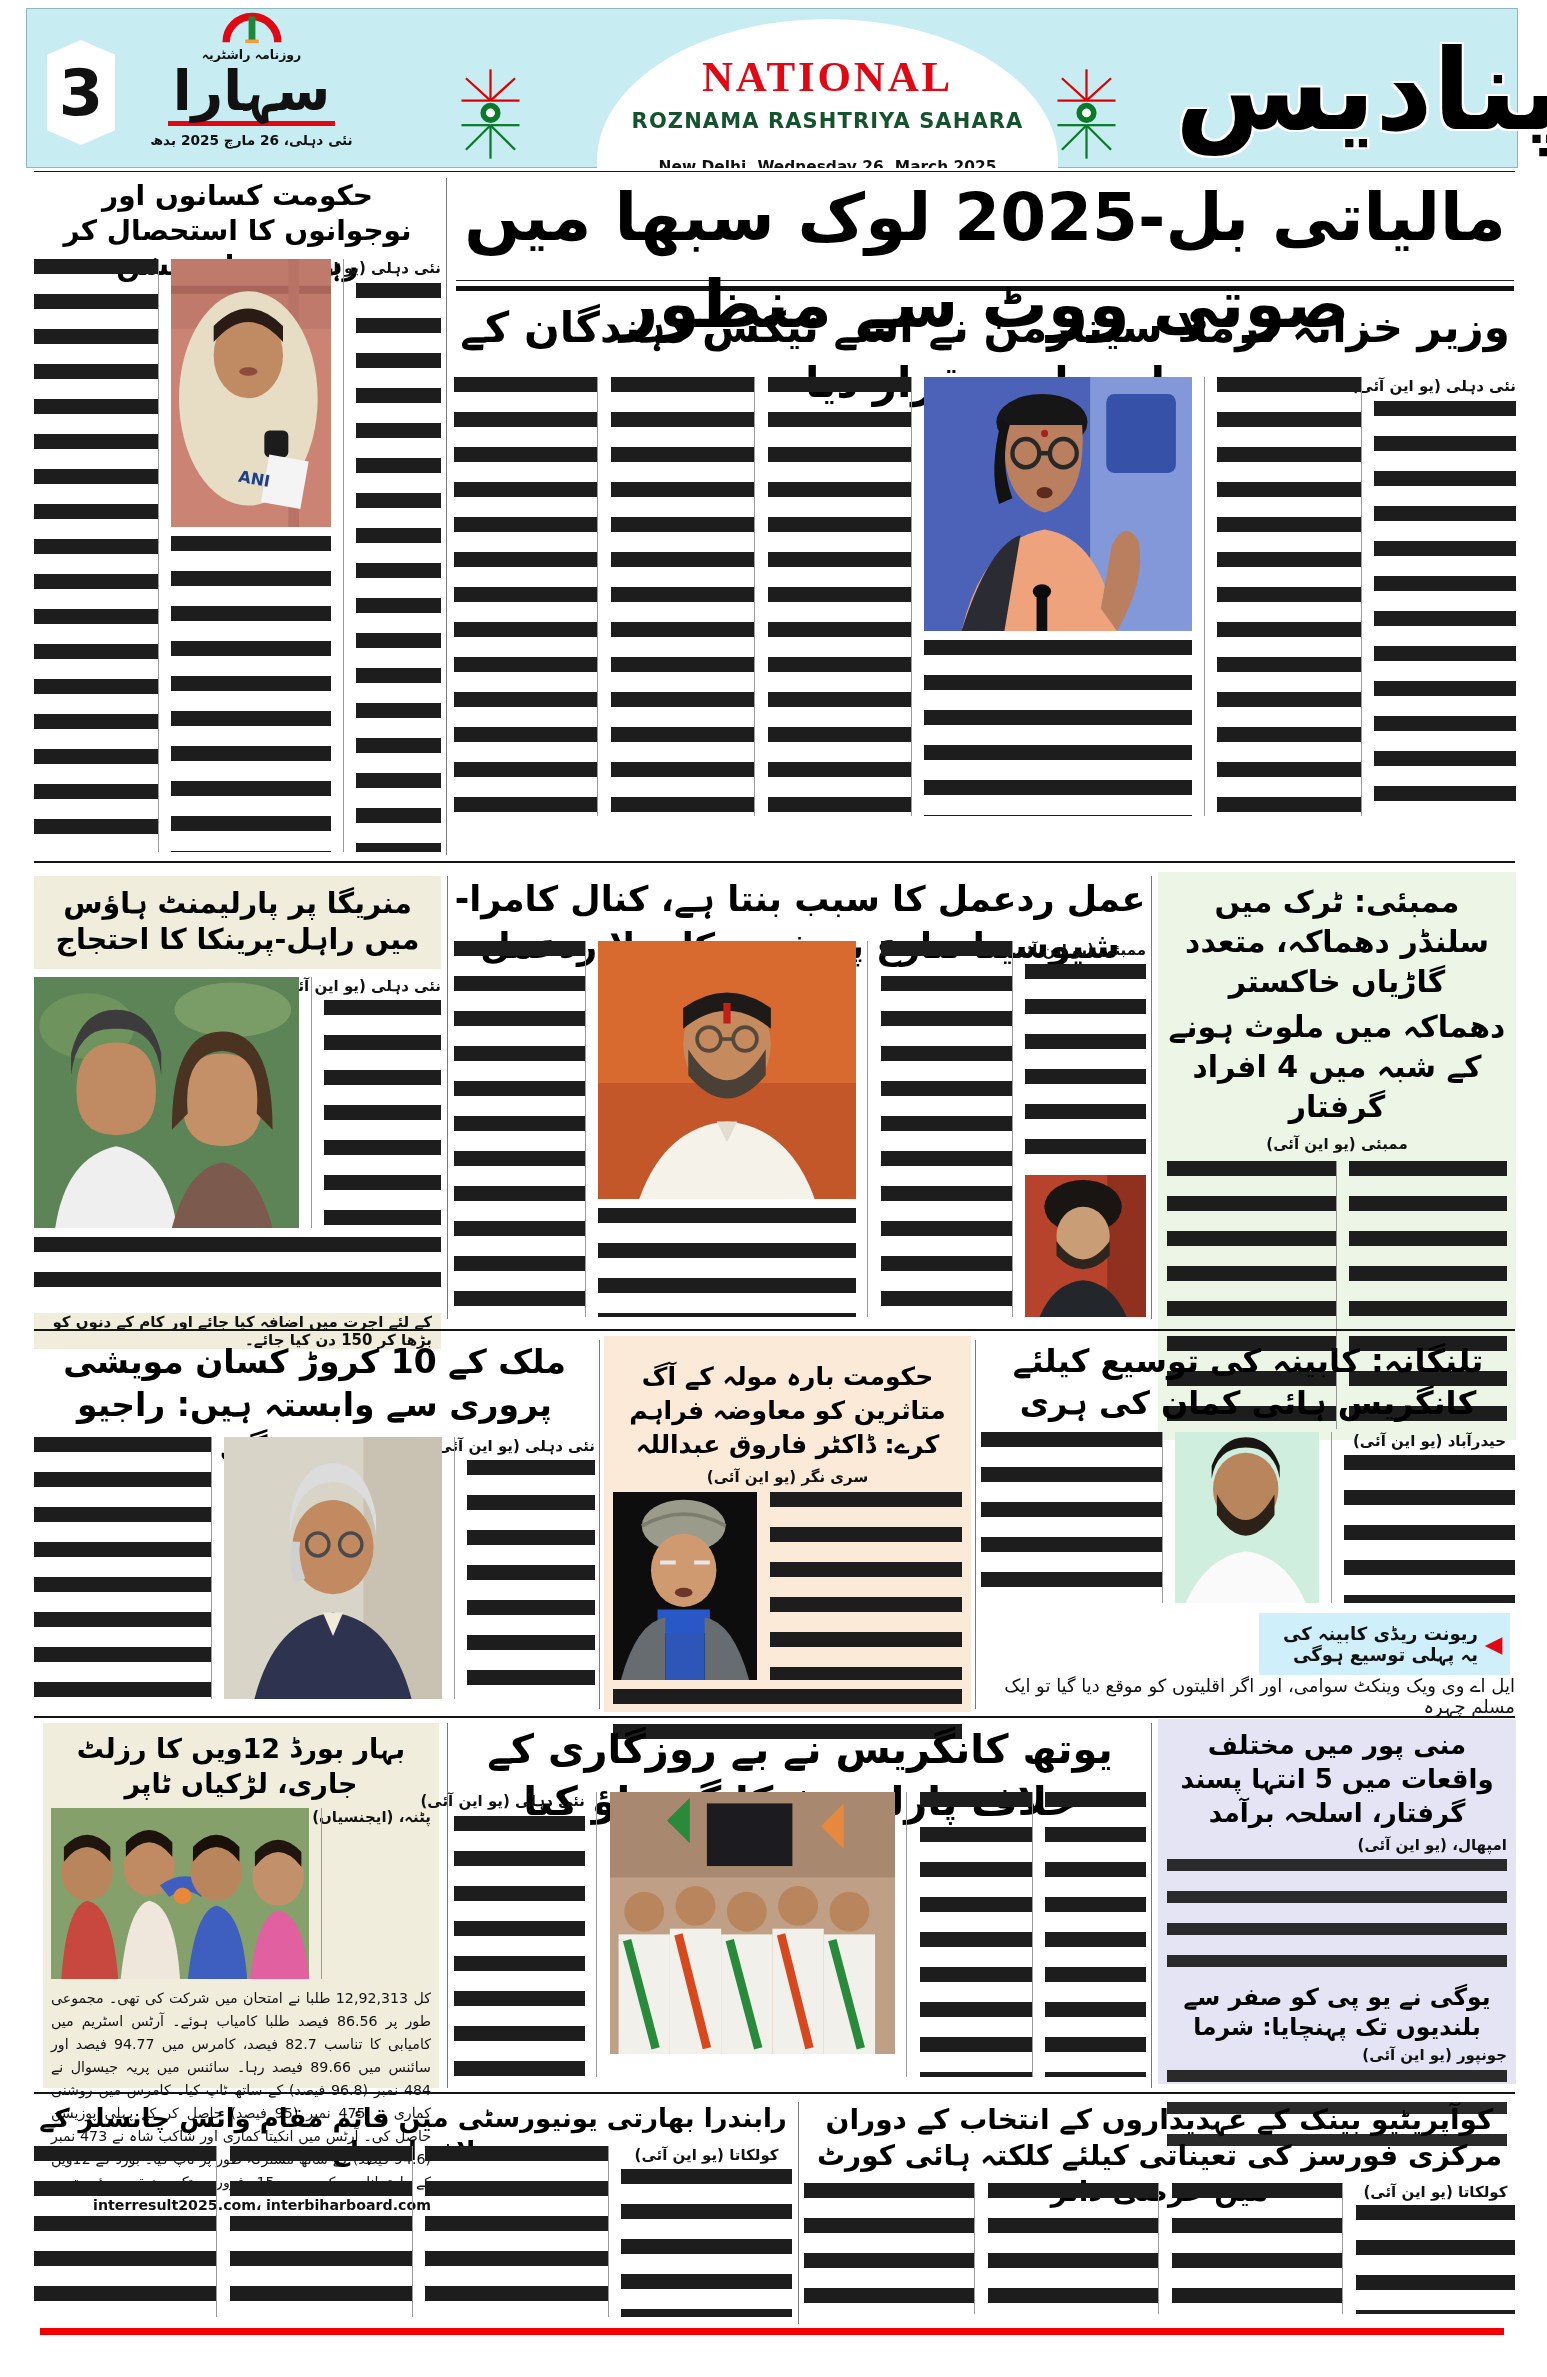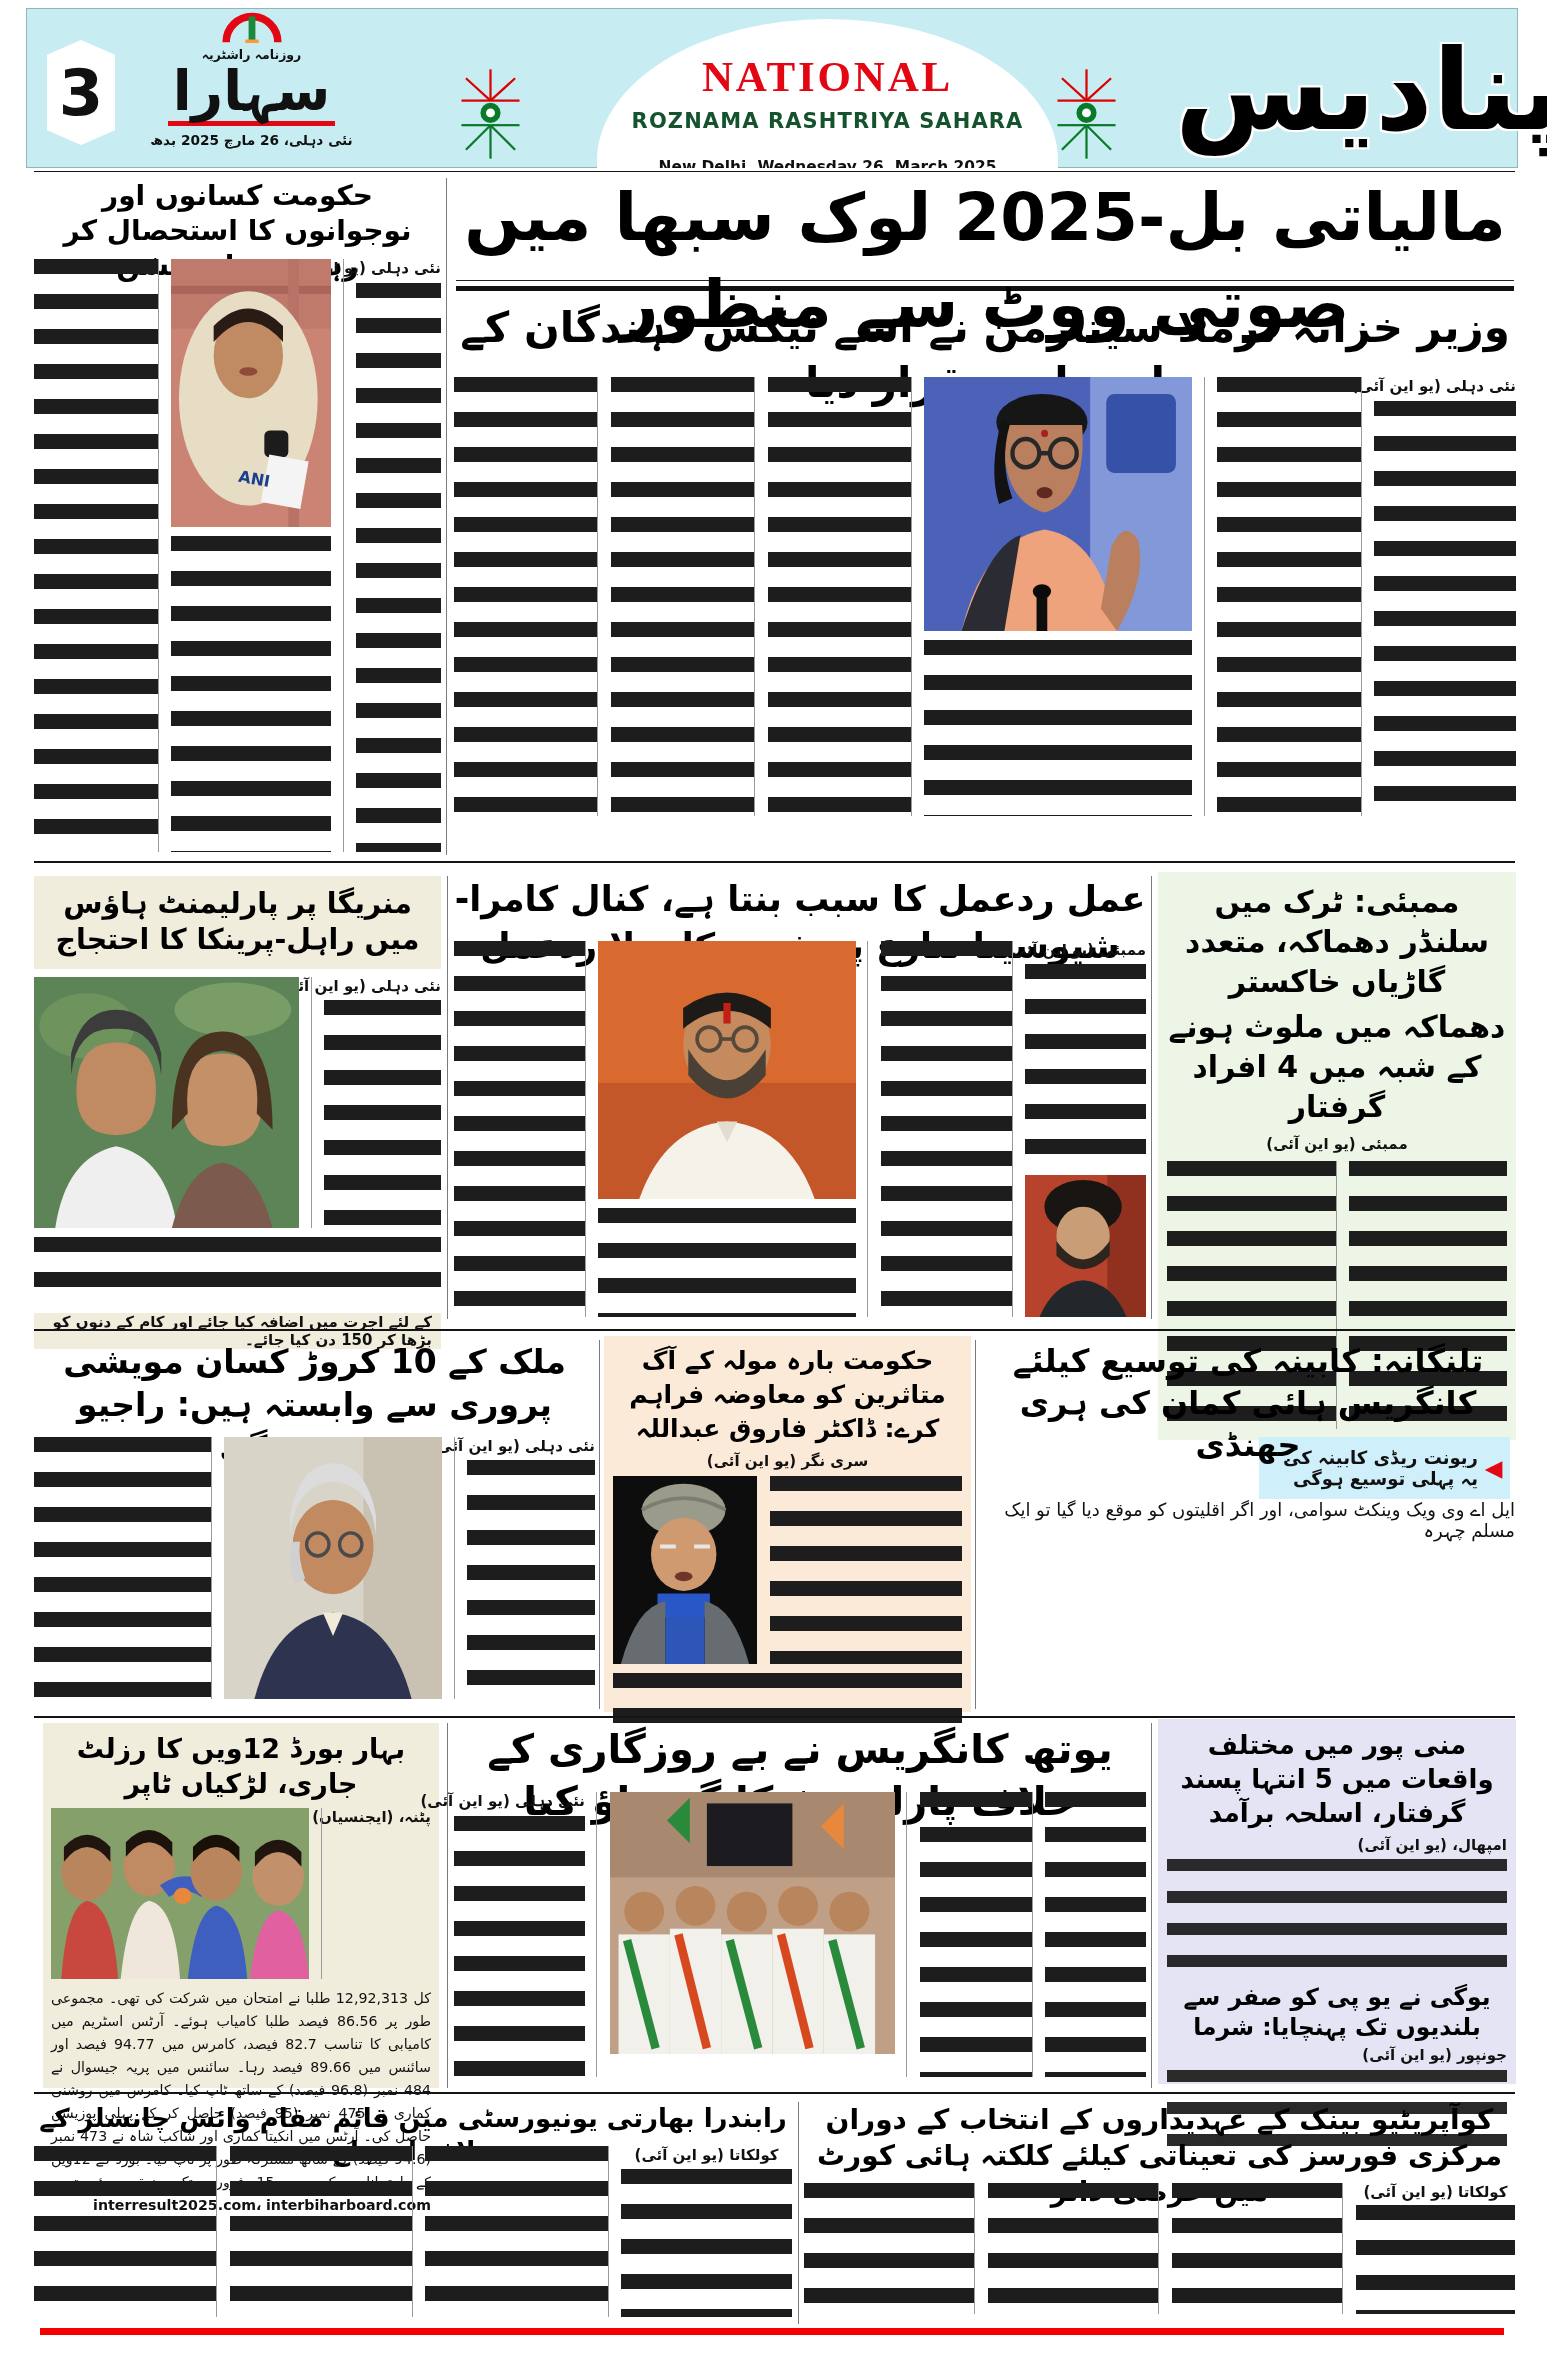--- a/index.html
+++ b/index.html
@@ -289,21 +289,21 @@
             <path d="M12,100 Q20,70 43,67 Q66,70 74,100Z" fill="#2e3450"></path>
             <path d="M39,67 L43,76 L47,67Z" fill="#f0ead8"></path>
           </svg>
         </div>
       </div>
       <div class="vs grow sim"></div>
     </div>
   </div>
   <div class="abs vr" style="left:599px;top:1340px;height:369px"></div>
 
-  <div class="abs art peach" style="left:604px;top:1336px;width:367px;height:376px;padding:8px 9px;box-sizing:border-box">
+  <div class="abs art peach" style="left:604px;top:1336px;width:367px;height:376px;padding:24px 9px;box-sizing:border-box">
     <div class="hl" style="font-size:25px;line-height:34px">حکومت بارہ مولہ کے آگ متاثرین کو معاوضہ فراہم کرے: ڈاکٹر فاروق عبداللہ</div>
     <div class="byl" style="margin-top:5.7px">سری نگر (یو این آئی)</div>
     <div class="cols" style="height:188px;margin-top:6.8px">
       <div class="grow sim"></div>
       <div style="width:144px" class="photo">
         <svg viewBox="0 0 55 72" preserveAspectRatio="none">
           <rect width="55" height="72" fill="#0d0d0d"></rect>
           <ellipse cx="27" cy="13" rx="16" ry="10" fill="#9b9b8c"></ellipse>
           <path d="M11,13 Q27,4 43,13" fill="none" stroke="#7d7d6e" stroke-width="1.4"></path>
           <ellipse cx="27" cy="30" rx="12.5" ry="14" fill="#cf9a70"></ellipse>
@@ -315,20 +315,38 @@
           <rect x="20" y="54" width="15" height="18" fill="#2e55b8"></rect>
         </svg>
       </div>
     </div>
     <div class="sim" style="height:55px;margin-top:9px"></div>
   </div>
   <div class="abs vr" style="left:975px;top:1340px;height:369px"></div>
 
   <div class="abs art" style="left:981px;top:1340px;width:534px;height:369px">
     <div class="hl" style="font-size:32px;line-height:42px;height:87px">تلنگانہ: کابینہ کی توسیع کیلئے کانگریس ہائی کمان کی ہری جھنڈی</div>
+    <div class="cols" style="height:171px;margin-top:4.6px">
+      <div style="width:171px;display:flex;flex-direction:column">
+        <div class="byl">حیدرآباد (یو این آئی)</div>
+        <div class="sim grow" style="margin-top:5.7px"></div>
+      </div>
+      <div class="vs" style="width:144px">
+        <div class="photo" style="height:171px">
+          <svg viewBox="0 0 55 66" preserveAspectRatio="none">
+            <rect width="55" height="66" fill="#cfeede"></rect>
+            <ellipse cx="27" cy="22" rx="12.5" ry="14" fill="#b9855c"></ellipse>
+            <path d="M14,18 Q16,6 27,6 Q38,6 40,18 L40,13 Q36,2 27,2 Q18,2 14,13Z" fill="#181512"></path>
+            <path d="M16,24 Q27,44 38,24 L38,32 Q27,48 16,32Z" fill="#2b2118"></path>
+            <path d="M4,66 Q12,48 27,46 Q42,48 50,66Z" fill="#fafafa"></path>
+          </svg>
+        </div>
+      </div>
+      <div class="vs grow sim"></div>
+    </div>
     <div class="cyanbox" style="width:251px;height:62px;margin:10.3px 4.6px 0 auto;display:flex;align-items:center;gap:6.8px;padding:0 8px;box-sizing:border-box">
       <span style="color:#e30613;font-size:23px">◀</span>
       <span style="font-size:18px;font-weight:800">ریونت ریڈی کابینہ کی یہ پہلی توسیع ہوگی</span>
     </div>
     <div style="font-size:18px;">ایل اے وی ویک وینکٹ سوامی، اور اگر اقلیتوں کو موقع دیا گیا تو ایک مسلم چہرہ</div>
   </div>
 
   <div class="abs hrule" style="left:34px;top:1716px;width:1481px;height:1.7px"></div>
 
   <div class="abs art cream" style="left:43px;top:1723px;width:396px;height:365px;padding:8px;box-sizing:border-box">

